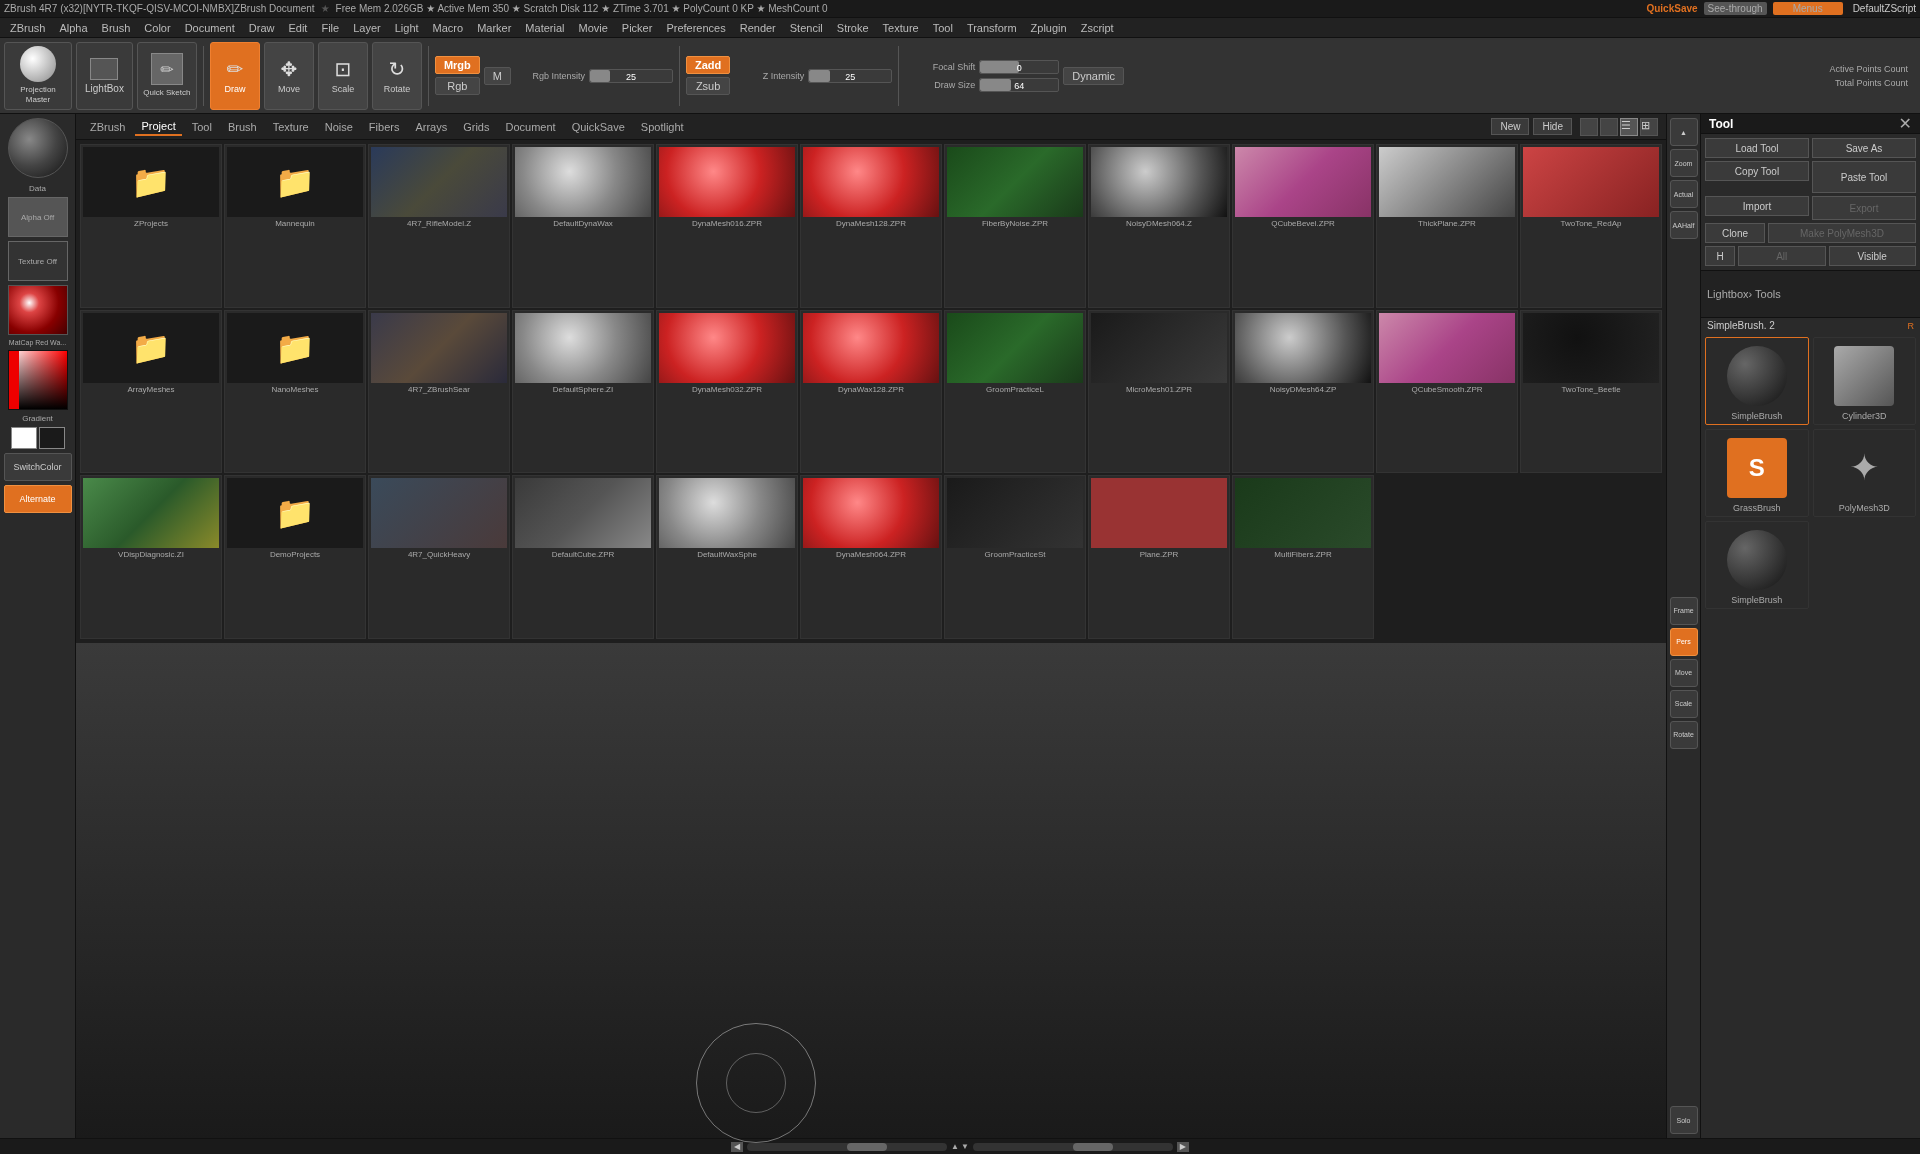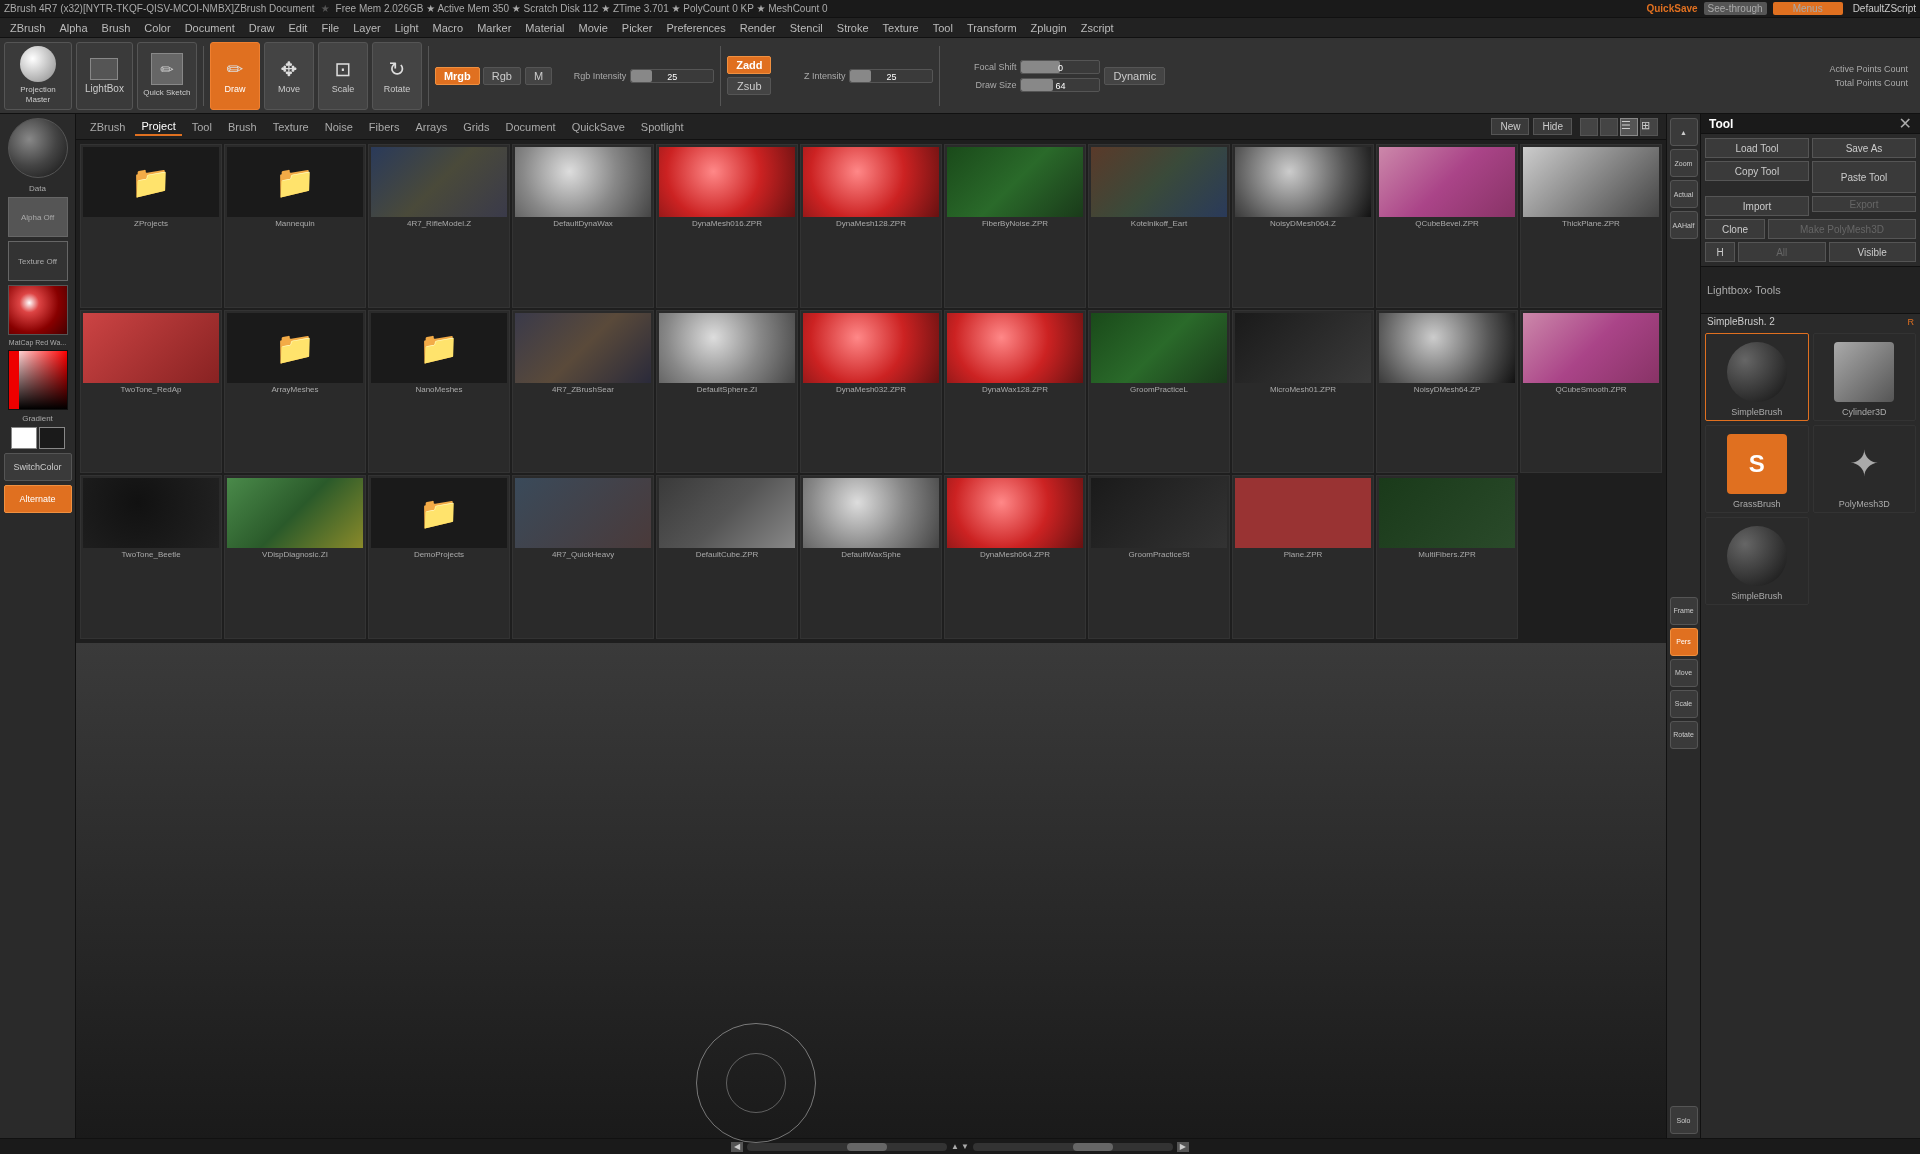--- a/index.html
+++ b/index.html
@@ -551,21 +551,21 @@
     <div class="icon-arrow">⊡</div>
     <span>Scale</span>
   </div>
   <div class="tool-btn">
     <div class="icon-arrow">↻</div>
     <span>Rotate</span>
   </div>
 
   <div class="tb-sep"></div>
 
-  <div style="display:flex;flex-direction:row;gap:3px;">
+  <div style="display:flex;flex-direction:column;gap:3px;">
     <button class="orange-btn">Mrgb</button>
     <button class="dark-btn">Rgb</button>
   </div>
   <div style="display:flex;flex-direction:column;gap:3px;">
     <button class="dark-btn">M</button>
   </div>
 
   <div class="slider-container">
     <div class="slider-item">
       <span class="slider-name">Rgb Intensity</span>
@@ -707,24 +707,20 @@
       </div>
       <div class="lb-item">
         <div class="lb-thumb thumb-gradient-red"></div>
         <div class="lb-name">DynaMesh128.ZPR</div>
       </div>
       <div class="lb-item">
         <div class="lb-thumb thumb-green"></div>
         <div class="lb-name">FiberByNoise.ZPR</div>
       </div>
       <div class="lb-item">
-        <div class="lb-thumb" style="background:linear-gradient(135deg,#5a3a2a,#3a4a3a,#2a3a5a);"></div>
-        <div class="lb-name">Kotelnikoff_Eart</div>
-      </div>
-      <div class="lb-item">
         <div class="lb-thumb" style="background:radial-gradient(circle at 40% 35%, #ccc 0%, #555 60%, #111 100%);"></div>
         <div class="lb-name">NoisyDMesh064.Z</div>
       </div>
       <div class="lb-item">
         <div class="lb-thumb thumb-pink-box"></div>
         <div class="lb-name">QCubeBevel.ZPR</div>
       </div>
       <div class="lb-item">
         <div class="lb-thumb thumb-white-box"></div>
         <div class="lb-name">ThickPlane.ZPR</div>
@@ -854,21 +850,21 @@
       <div style="display:flex;gap:3px;">
         <button style="flex:1;height:20px;background:#3a3a3a;border:1px solid #555;color:#ccc;font-size:10px;cursor:pointer;">Load Tool</button>
         <button style="flex:1;height:20px;background:#3a3a3a;border:1px solid #555;color:#ccc;font-size:10px;cursor:pointer;">Save As</button>
       </div>
       <div style="display:flex;gap:3px;">
         <button style="flex:1;height:20px;background:#3a3a3a;border:1px solid #555;color:#ccc;font-size:10px;cursor:pointer;">Copy Tool</button>
         <button style="flex:1;height:32px;background:#3a3a3a;border:1px solid #555;color:#ccc;font-size:10px;cursor:pointer;">Paste Tool</button>
       </div>
       <div style="display:flex;gap:3px;">
         <button style="flex:1;height:20px;background:#3a3a3a;border:1px solid #555;color:#ccc;font-size:10px;cursor:pointer;">Import</button>
-        <button style="flex:1;height:16px;background:#3a3a3a;border:1px solid #555;color:#666;font-size:10px;cursor:pointer;">Export</button>
+        <button style="flex:1;height:24px;background:#3a3a3a;border:1px solid #555;color:#666;font-size:10px;cursor:pointer;">Export</button>
       </div>
       <div style="display:flex;gap:3px;align-items:center;">
         <button style="width:60px;height:20px;background:#3a3a3a;border:1px solid #555;color:#ccc;font-size:10px;cursor:pointer;">Clone</button>
         <button style="flex:1;height:20px;background:#3a3a3a;border:1px solid #555;color:#666;font-size:10px;cursor:pointer;">Make PolyMesh3D</button>
       </div>
       <div style="display:flex;gap:3px;">
         <button style="width:30px;height:20px;background:#3a3a3a;border:1px solid #555;color:#ccc;font-size:10px;cursor:pointer;">H</button>
         <button style="flex:1;height:20px;background:#3a3a3a;border:1px solid #555;color:#666;font-size:10px;cursor:pointer;">All</button>
         <button style="flex:1;height:20px;background:#3a3a3a;border:1px solid #555;color:#ccc;font-size:10px;cursor:pointer;">Visible</button>
       </div>

